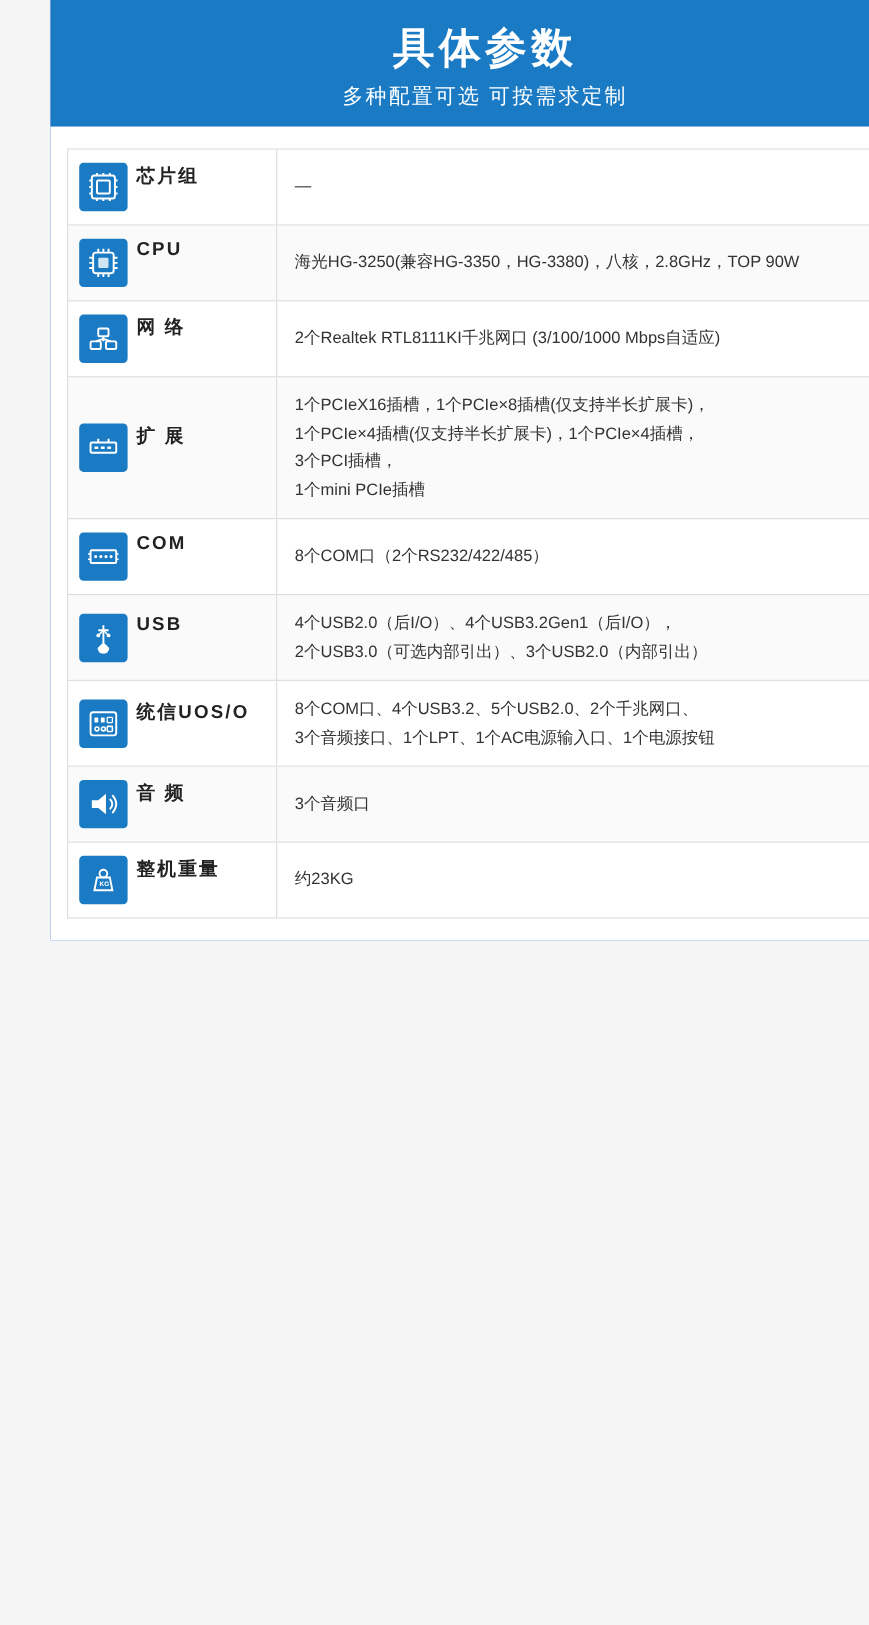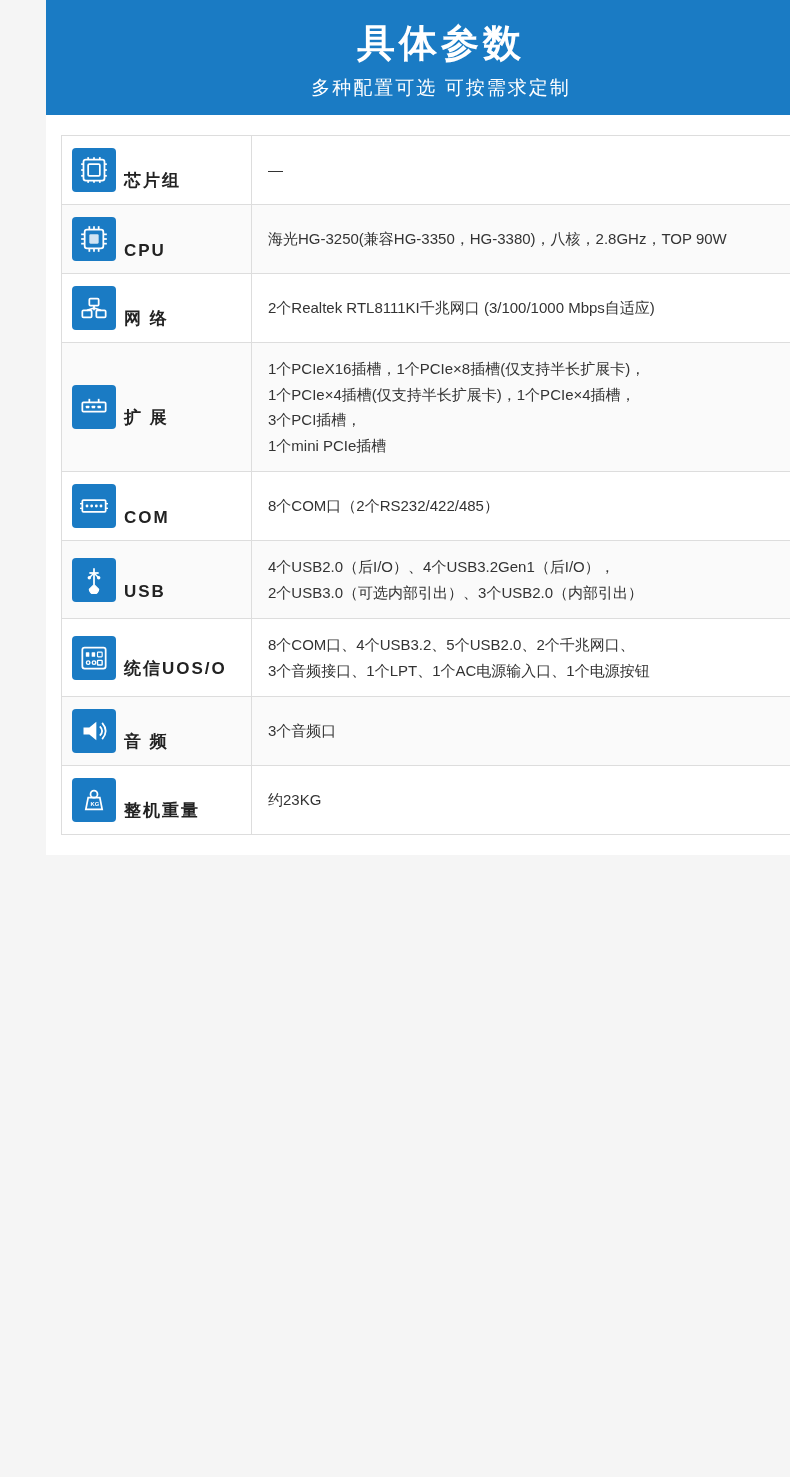--- a/index.html
+++ b/index.html
@@ -58,21 +58,21 @@
       background: #fff;
       width: 190px;
       min-width: 190px;
       padding: 12px 8px 12px 10px;
       border-right: 1px solid #ddd;
       vertical-align: middle;
     }
 
     .label-inner {
       display: flex;
-      align-items: flex-end;
+      align-items: flex-start;
       gap: 8px;
     }
 
     .icon-box {
       width: 44px;
       height: 44px;
       background: #1a7bc4;
       border-radius: 4px;
       display: flex;
       align-items: center;

